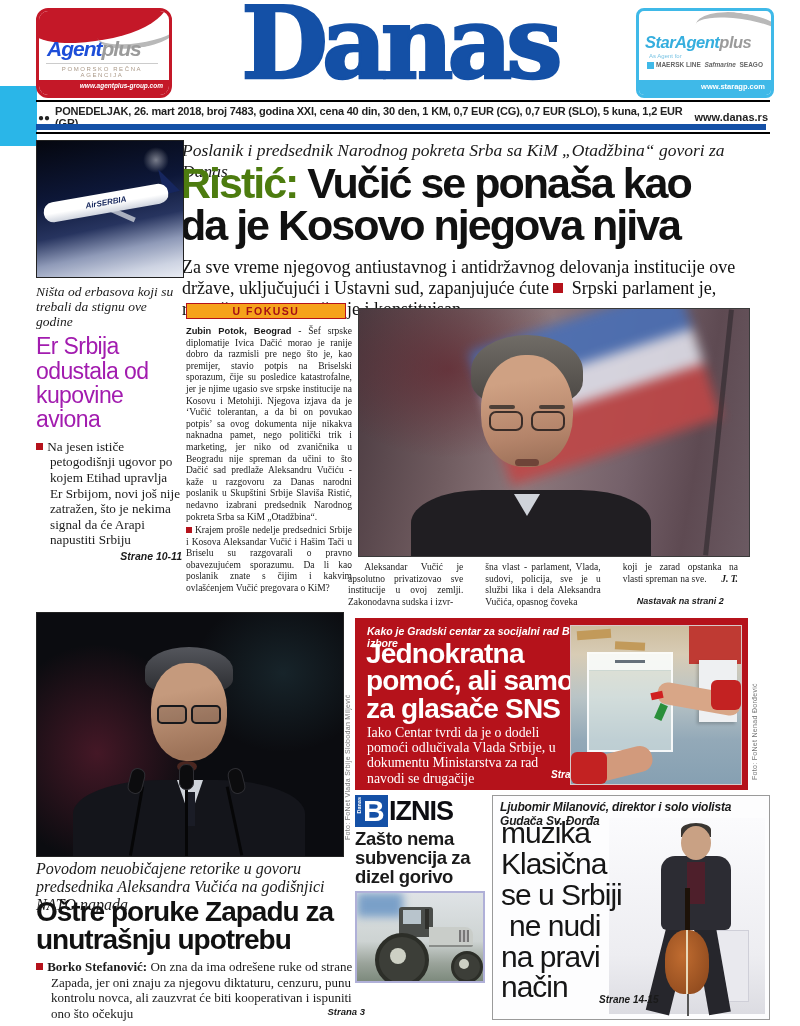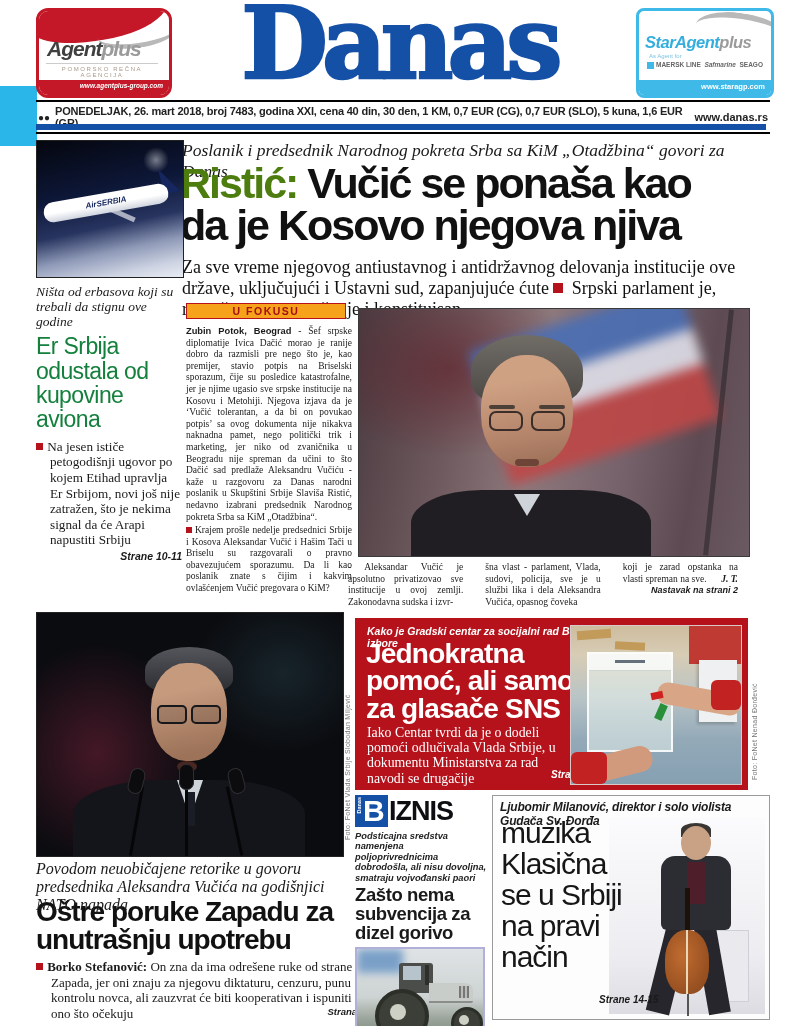--- a/index.html
+++ b/index.html
@@ -12,21 +12,21 @@
   .just{text-align:justify;}
   .sq{display:inline-block;width:0.55em;height:0.55em;background:#b5121b;margin:0 4px 1px 0;}
   .vtext{writing-mode:vertical-rl;transform:rotate(180deg);font-size:7px;color:#777;letter-spacing:.3px;}
 
   
   #cyan-block{left:0;top:86px;width:37px;height:60px;background:#2ab6e8;}
   #agent-logo{left:36px;top:8px;width:130px;height:84px;border:3px solid #c41828;border-radius:12px;overflow:hidden;background:#fff;}
   .agent-swoosh{position:absolute;top:-26px;left:-20px;width:150px;height:58px;background:#c41828;border-radius:0 0 90% 40%/0 0 100% 60%;}
   .agent-swoosh2{position:absolute;top:6px;left:58px;width:80px;height:26px;border-bottom:5px solid #b9b9b9;border-radius:50%;transform:rotate(-8deg);}
   .agent-word{position:absolute;top:26px;left:8px;font-size:21px;font-weight:bold;font-style:italic;letter-spacing:-1px;}
-  .agent-word .a1{color:#404040;}
+  .agent-word .a1{color:#1d4ed8;}
   .agent-word .a2{color:#9b9b9b;}
   .agent-tag{position:absolute;top:52px;left:7px;width:112px;font-size:6px;letter-spacing:1.6px;color:#a98; border-top:1px solid #ccc;border-bottom:1px solid #ccc;padding:2px 0;text-align:center;}
   .agent-bar{position:absolute;bottom:0;left:0;right:0;height:13px;background:#c41828;color:#fff;font-size:6.5px;font-style:italic;font-weight:bold;text-align:right;padding:2px 6px 0 0;}
   #masthead{left:168px;top:-16px;width:462px;text-align:center;font-family:"DejaVu Serif","Liberation Serif",serif;font-weight:900;font-size:100px;color:#1450a6;letter-spacing:-6px;-webkit-text-stroke:2.5px #1450a6;}
   #star-logo{left:636px;top:8px;width:132px;height:84px;border:3px solid #3fb9e8;border-radius:8px;overflow:hidden;background:#fff;}
   .star-swoosh{position:absolute;top:2px;right:-14px;width:90px;height:30px;border-top:6px solid #b9b9b9;border-radius:50%;transform:rotate(8deg);}
   .star-word{position:absolute;top:22px;left:6px;font-size:16.5px;font-weight:bold;font-style:italic;letter-spacing:-0.5px;}
   .star-word .s1{color:#35aede;text-align:center;}
   .star-word .s2{color:#9b9b9b;}
   .star-agentfor{position:absolute;top:42px;left:10px;font-size:6px;color:#7ac4e4;}
@@ -52,21 +52,21 @@
   
   #air{left:36px;top:140px;width:146px;}
   #plane-pic{position:relative;width:146px;height:136px;overflow:hidden;border:1px solid #222;
      background:linear-gradient(168deg,#05070f 0%,#0d1738 38%,#27345f 60%,#8f9ab8 76%,#cdd3e2 90%,#e9ecf3 100%);}
   .fuselage{position:absolute;top:52px;left:6px;width:126px;height:20px;background:linear-gradient(180deg,#ffffff 55%,#cfd4de 100%);border-radius:10px/9px;transform:rotate(-10deg);}
   .fuselage .air-label{display:block;text-align:center;font-size:8px;font-weight:bold;font-style:italic;color:#15265c;margin-top:5px;letter-spacing:0;}
   .tailfin{position:absolute;top:26px;right:6px;width:0;height:0;border-left:16px solid #16265e;border-top:26px solid transparent;transform:rotate(-14deg);}
   .wing{position:absolute;top:66px;left:48px;width:52px;height:5px;background:#aab0bf;transform:rotate(24deg);}
   .glow{position:absolute;top:6px;right:14px;width:26px;height:26px;border-radius:50%;background:radial-gradient(circle,rgba(255,255,255,.45),rgba(255,255,255,0) 70%);}
   #air-kicker{margin-top:6px;font-size:13.5px;line-height:1.12;}
-  #air-headline{margin-top:5px;font-size:23px;line-height:1.06;letter-spacing:-0.6px;font-weight:400;color:#15803d;}
+  #air-headline{margin-top:5px;font-size:23px;line-height:1.06;letter-spacing:-0.6px;font-weight:400;color:#a21caf;}
   #air-summary{margin-top:7px;font-size:13.2px;line-height:1.18;padding-left:14px;text-indent:-14px;}
   #air-pages{text-align:right;font-size:10.5px;font-weight:bold;font-style:italic;margin-top:2px;}
 
   
   #fokus-box{left:186px;top:303px;width:158px;background:#f6a21b;border:1.5px solid #b5121b;text-align:center;font-size:10.5px;font-weight:bold;color:#a50f14;letter-spacing:1.5px;padding:1px 0;}
   #article-col{left:186px;top:326px;width:166px;font-size:9.5px;line-height:11.6px;}
   #article-col .lead-bold{font-weight:bold;font-family:"Liberation Sans",sans-serif;font-size:9.3px;}
   #article-col .q{font-weight:normal;margin-top:2px;}
   #article-col .sq{width:6px;height:6px;margin:0 3px 0 0;}
 
@@ -83,21 +83,21 @@
   .r-lens{position:absolute;top:0;width:30px;height:16px;border:2px solid rgba(35,28,28,.85);border-radius:7px;}
   .r-brow{position:absolute;top:-6px;width:26px;height:4px;background:#4d4038;border-radius:2px;}
   .r-mouth{position:absolute;top:150px;left:156px;width:24px;height:7px;background:#6e4438;border-radius:4px;}
   .r-jacket{position:absolute;bottom:0;left:52px;width:240px;height:66px;background:#201e22;border-radius:48% 48% 0 0/54px;}
   .r-collar{position:absolute;bottom:40px;left:155px;width:26px;height:22px;background:#cfd3da;clip-path:polygon(50% 100%,0 0,100% 0);}
   #ristic-caption{position:absolute;top:8px;right:10px;text-align:right;color:#fff;font-size:12px;font-weight:bold;line-height:1.2;letter-spacing:-0.2px;text-shadow:0 1px 2px rgba(0,0,0,.6);}
 
   #ristic-cols{left:348px;top:562px;width:390px;display:flex;gap:22px;font-size:9.5px;line-height:11.6px;}
   #ristic-cols .c{flex:1;}
   .jt{float:right;font-weight:bold;font-style:italic;font-family:"Liberation Serif",serif;}
-  .nastavak{text-align:right;font-weight:bold;font-style:italic;font-size:9px;font-family:"Liberation Sans",sans-serif;}
+  .nastavak{text-align:center;font-weight:bold;font-style:italic;font-size:9px;font-family:"Liberation Sans",sans-serif;margin-top:11px;}
 
   
   #sns-box{left:355px;top:618px;width:393px;height:172px;background:#b5121b;color:#fff;overflow:hidden;}
   #sns-kicker{position:absolute;top:7px;left:12px;width:330px;font-size:10.5px;font-weight:bold;font-style:italic;}
   #sns-headline{position:absolute;top:22px;left:11px;width:212px;font-size:28px;font-weight:bold;line-height:0.98;letter-spacing:-0.8px;}
   #sns-deck{position:absolute;top:107px;left:12px;width:200px;font-size:13.8px;font-weight:normal;line-height:1.1;}
   #sns-page{position:absolute;bottom:10px;left:196px;font-size:10px;font-weight:bold;font-style:italic;}
   #sns-photo{position:absolute;top:7px;right:6px;width:170px;height:158px;overflow:hidden;border:1px solid #d8c8c8;
      background:linear-gradient(180deg,#cdbd9e 0%,#d8ccb5 18%,#b9c4c6 45%,#93a9b8 72%,#86a0b2 100%);}
   .chair{position:absolute;background:#c29a5a;}
@@ -199,21 +199,21 @@
     <div class="star-partners">
       <span class="p"><span class="maersk-box"></span><span>MAERSK LINE</span></span>
       <span class="p p2">Safmarine</span>
       <span class="p">SEAGO</span>
     </div>
     <div class="star-bar">www.staragp.com</div>
   </div>
 
   <div id="dateline" class="abs">
     <span class="bullets">●●</span>
-    <span class="dtext">PONEDELJAK, 26. mart 2018, broj 7483, godina XXI, cena 40 din, 30 den, 1 KM, 0,7 EUR (CG), 0,7 EUR (SLO), 5 kuna, 1,6 EUR (GR)</span>
+    <span class="dtext">PONEDELJAK, 26. mart 2018, broj 7483, godina XXI, cena 40 din, 30 den, 1 KM, 0,7 EUR (CG), 0,7 EUR (SLO), 5 kuna, 1,2 EUR (GR)</span>
     <span class="site">www.danas.rs</span>
   </div>
   <div id="blue-bar" class="abs"></div>
 
   <div id="lead-kicker" class="abs serif it">Poslanik i predsednik Narodnog pokreta Srba sa KiM „Otadžbina“ govori za Danas</div>
   <div id="lead-headline" class="abs">
     <span class="gray">Ristić:</span><span> Vučić se ponaša kao</span><br>
     <span>da je Kosovo njegova njiva</span>
   </div>
   <div id="lead-deck" class="abs serif">
@@ -323,21 +323,20 @@
   </div>
 
   <div id="biznis" class="abs">
     <div id="biznis-logo">
       <div class="bz-box">
         <span class="bz-danas">Danas</span>
         <span class="bz-b">B</span>
       </div>
       <span class="bz-rest">IZNIS</span>
     </div>
-    <div id="biznis-kicker">Podsticajna sredstva namenjena poljoprivrednicima dobrodošla, ali nisu dovoljna, smatraju vojvođanski paori</div>
     <div id="biznis-headline">Zašto nema subvencija za dizel gorivo</div>
     <div id="tractor-pic">
       <div class="t-sky"></div>
       <div class="t-cab"></div>
       <div class="t-win"></div>
       <div class="t-hood"></div>
       <div class="t-grille"></div>
       <div class="t-pipe"></div>
       <div class="t-wheel-r"></div>
       <div class="t-hub-r"></div>
@@ -345,20 +344,21 @@
       <div class="t-hub-f"></div>
     </div>
   </div>
 
   <div id="muzika" class="abs">
     <div id="muzika-kicker">Ljubomir Milanović, direktor i solo violista Gudača Sv. Đorđa</div>
     <div id="muzika-headline">
       <div>muzika</div>
       <div>Klasična</div>
       <div>se u Srbiji</div>
+      <div style="padding-left:8px;">ne nudi</div>
       <div>na pravi</div>
       <div>način</div>
     </div>
     <div id="muzika-pages">Strane 14-15</div>
     <div id="muzika-photo">
       <div class="m-stool"></div>
       <div class="m-leg1"></div>
       <div class="m-leg2"></div>
       <div class="m-torso"></div>
       <div class="m-shirt"></div>

